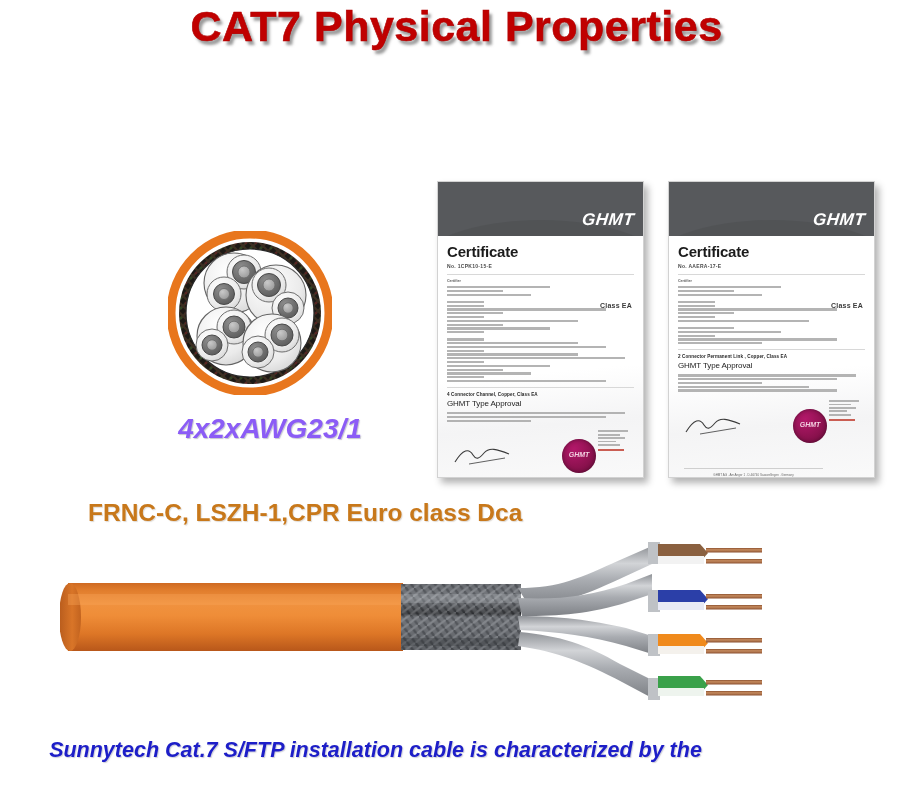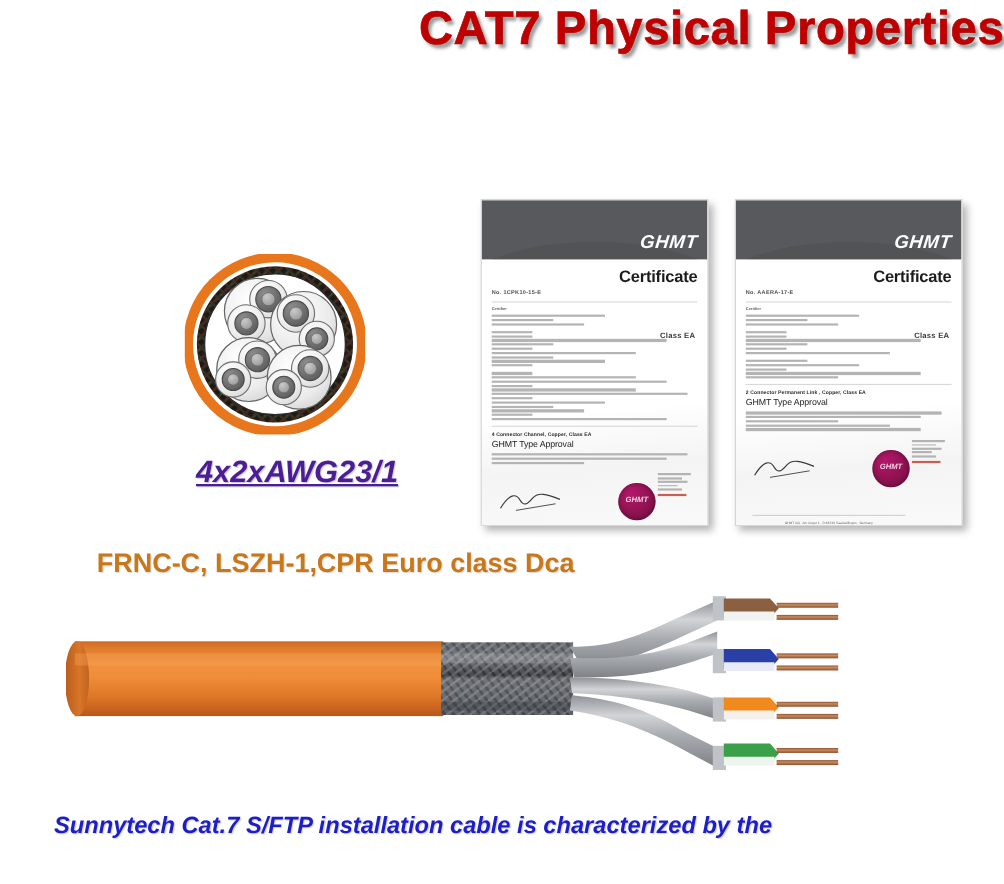--- a/index.html
+++ b/index.html
@@ -15,21 +15,21 @@
     font-family: "Liberation Sans", sans-serif;
     background: #ffffff;
   }
 
   
   #page-title {
     position: absolute;
     left: 0;
     top: 2px;
     width: 913px;
-    text-align: right;
+    text-align: center;
     font-family: "Liberation Sans", sans-serif;
     font-weight: bold;
     font-size: 43px;
     letter-spacing: 0.5px;
     color: #c00000;
     text-shadow: 3px 4px 3px rgba(120,120,120,0.75);
     -webkit-text-stroke: 0.6px #b00000;
   }
 
   
@@ -46,23 +46,22 @@
     position: absolute;
     left: 120px;
     top: 414px;
     width: 300px;
     text-align: center;
     font-family: "Liberation Sans", sans-serif;
     font-style: italic;
     font-weight: bold;
     font-size: 28px;
     line-height: 1.1;
-    color: #4c1d95;
+    color: #8b5cf6;
     text-shadow: 1px 1px 1px rgba(150,150,170,0.55);
-    text-decoration: underline;
   }
   #spec-text div { white-space: nowrap; }
 
   
   #conform-text {
     position: absolute;
     left: 88px;
     top: 497px;
     font-family: "Liberation Sans", sans-serif;
     font-weight: bold;
@@ -119,21 +118,20 @@
     height: 240px;
     background: linear-gradient(175deg, #ffffff 0%, #ffffff 55%, #f4f4f5 75%, #fafafa 100%);
   }
   .cert-title {
     font-family: "Liberation Sans", sans-serif;
     font-weight: bold;
     font-size: 15px;
     color: #1b1b1b;
     letter-spacing: -0.2px;
     margin-bottom: 3px;
-    text-align: right;
   }
   .cert-no {
     font-size: 5px;
     font-weight: bold;
     color: #4a4a4a;
     letter-spacing: 0.3px;
     filter: blur(0.45px);
     margin-bottom: 5px;
   }
   .cert-rule {

